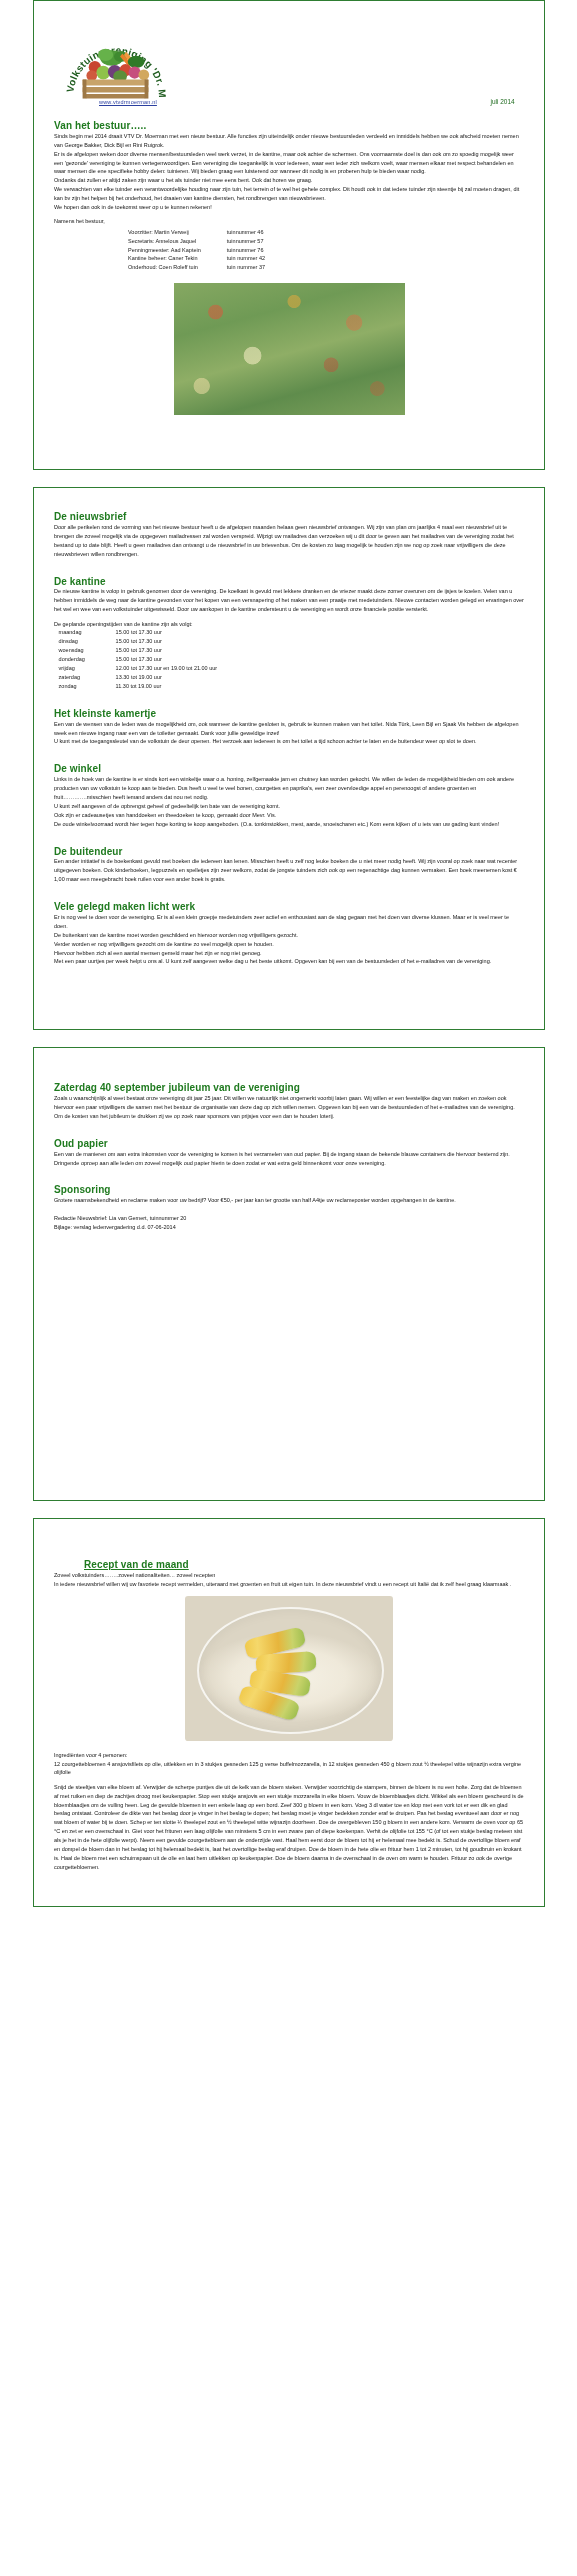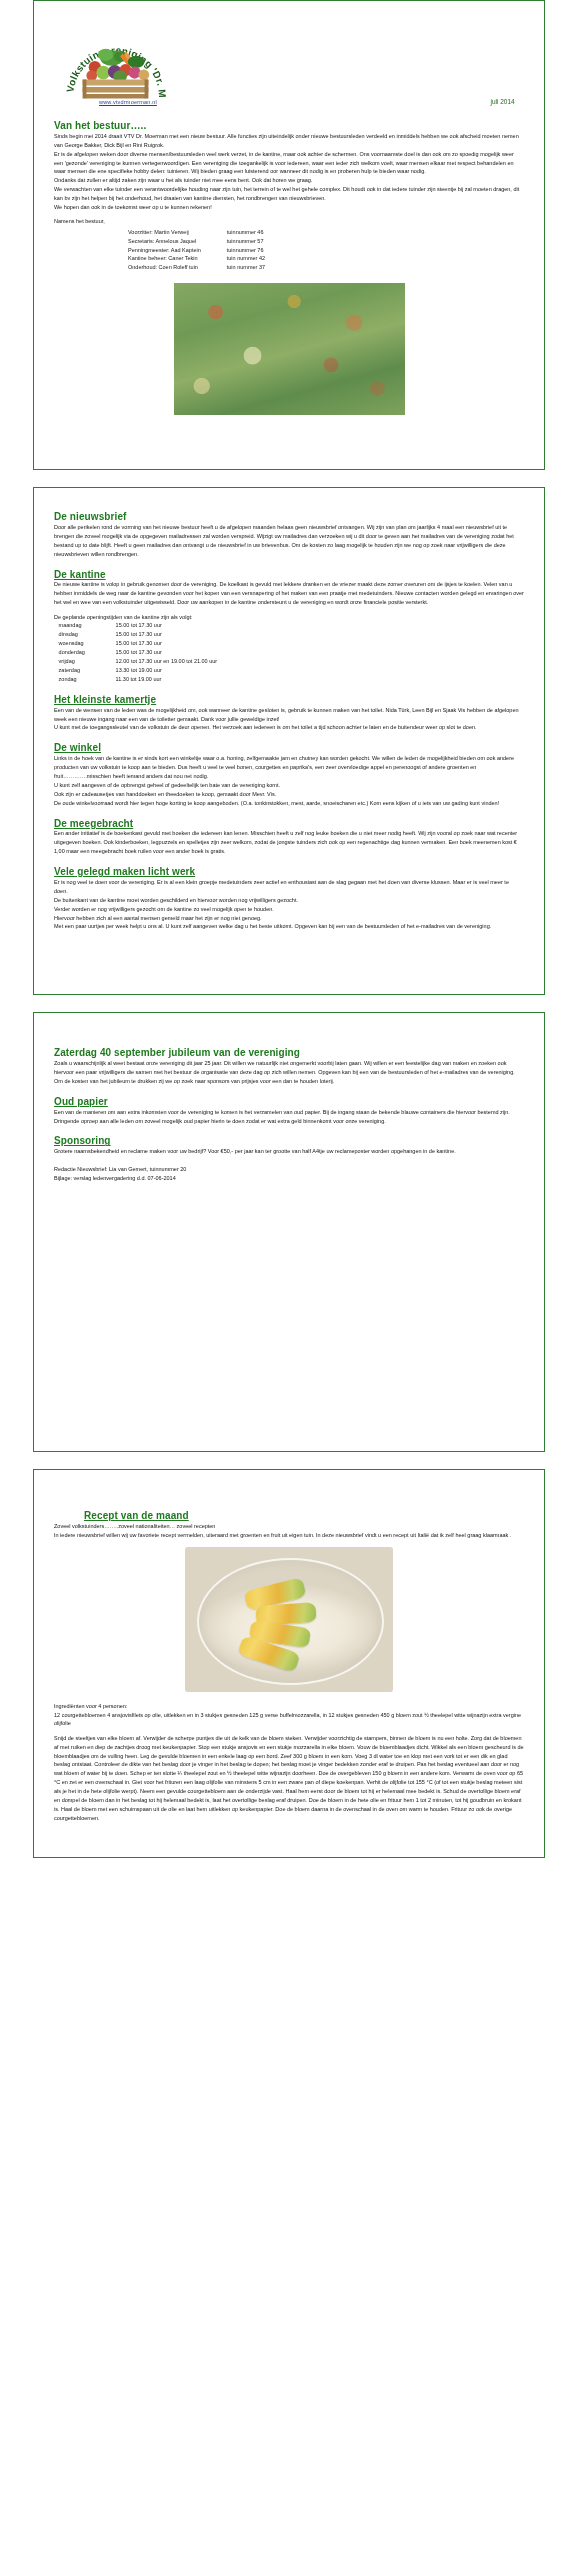--- a/index.html
+++ b/index.html
@@ -84,21 +84,21 @@
   
   h2.sec {
     font-family: "Liberation Sans", sans-serif;
     font-size: 10px;
     font-weight: bold;
     color: #1f7a1f;
     margin: 0 0 0.8px 0;
     letter-spacing: 0.1px;
   }
   h2.sec.underlined { text-decoration: underline; padding-left: 30px; }
-  h2.sec.spaced { margin-top: 10px; text-decoration: underline; }
+  h2.sec.spaced { margin-top: 17px; }
 
   p.body, .body {
     font-size: 5.5px;
     line-height: 1.62;
     margin: 0 0 0 0;
     color: #141414;
     text-align: left;
   }
 
   .spacer-sm { height: 5.4px; }
@@ -326,21 +326,21 @@
     <h2 class="sec spaced">Het kleinste kamertje</h2>
     <p class="body">Een van de wensen van de leden was de mogelijkheid om, ook wanneer de kantine gesloten is, gebruik te kunnen maken van het toilet. Nida Türk, Leen Bijl en Sjaak Vis hebben de afgelopen week een nieuwe ingang naar een van de toiletter gemaakt. Dank voor jullie geweldige inzet!</p>
     <p class="body">U kunt met de toegangssleutel van de volkstuin de deur openen. Het verzoek aan iedereen is om het toilet a tijd schoon achter te laten en de buitendeur weer op slot te doen.</p>
 
     <h2 class="sec spaced">De winkel</h2>
     <p class="body">Links in de hoek van de kantine is er sinds kort een winkeltje waar o.a. honing, zelfgemaakte jam en chutney kan worden gekocht. We willen de leden de mogelijkheid bieden om ook andere producten van uw volkstuin te koop aan te bieden. Dus heeft u veel te veel bonen, courgettes en paprika's, een zeer overvloedige appel en perenoogst of andere groenten en fruit………….misschien heeft iemand anders dat nou net nodig.</p>
     <p class="body">U kunt zelf aangeven of de opbrengst geheel of gedeeltelijk ten bate van de vereniging komt.</p>
     <p class="body">Ook zijn er cadeausetjes van handdoeken en theedoeken te koop, gemaakt door Mevr. Vis.</p>
     <p class="body">De oude winkelvoorraad wordt hier tegen hoge korting te koop aangeboden. (O.a. tonkinstokken, mest, aarde, snoeischaren etc.) Kom eens kijken of u iets van uw gading kunt vinden!</p>
 
-    <h2 class="sec spaced">De meegebracht</h2>
+    <h2 class="sec spaced">De buitendeur</h2>
     <p class="body">Een ander initiatief is de boekenkast gevuld met boeken die iedereen kan lenen. Misschien heeft u zelf nog leuke boeken die u niet meer nodig heeft. Wij zijn vooral op zoek naar wat recenter uitgegeven boeken. Ook kinderboeken, legpuzzels en spelletjes zijn zeer welkom, zodat de jongste tuinders zich ook op een regenachtige dag kunnen vermaken. Een boek meenemen kost € 1,00 maar een meegebracht boek ruilen voor een ander boek is gratis.</p>
 
     <h2 class="sec spaced">Vele gelegd maken licht werk</h2>
     <p class="body">Er is nog veel te doen voor de vereniging. Er is al een klein groepje medetuinders zeer actief en enthousiast aan de slag gegaan met het doen van diverse klussen. Maar er is veel meer te doen.</p>
     <p class="body">De buitenkant van de kantine moet worden geschilderd en hiervoor worden nog vrijwilligers gezocht.</p>
     <p class="body">Verder worden er nog vrijwilligers gezocht om de kantine zo veel mogelijk open te houden.</p>
     <p class="body">Hiervoor hebben zich al een aantal mensen gemeld maar het zijn er nog niet genoeg.</p>
     <p class="body">Met een paar uurtjes per week helpt u ons al. U kunt zelf aangeven welke dag u het beste uitkomt. Opgeven kan bij een van de bestuursleden of het e-mailadres van de vereniging.</p>
 
     <div style="height:49px"></div>

